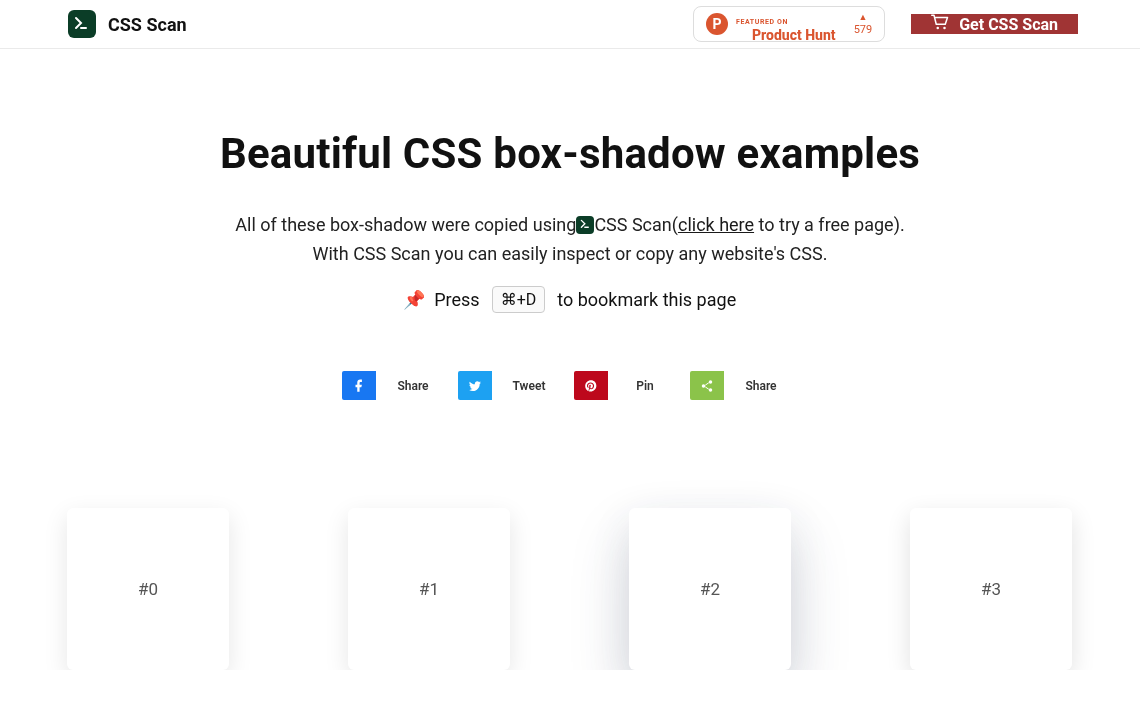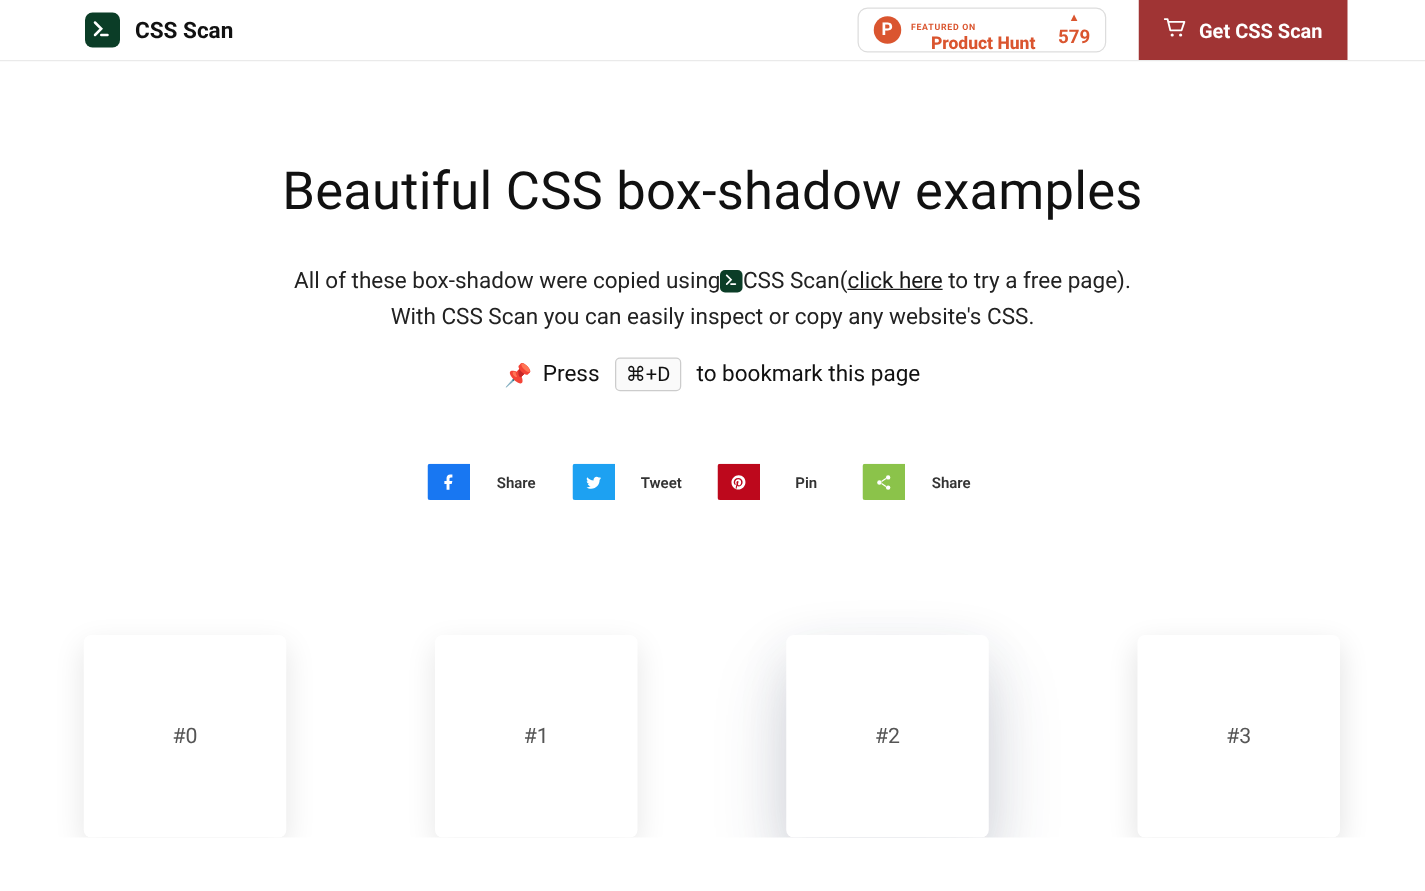--- a/index.html
+++ b/index.html
@@ -61,43 +61,43 @@
     font-weight: 700;
     display: flex;
     align-items: center;
     justify-content: center;
   }
   .ph-text { display: flex; flex-direction: column; line-height: 1; margin-top: 13px; }
   .ph-featured { font-size: 7px; letter-spacing: 0.6px; color: #da552f; font-weight: 700; }
   .ph-name { font-size: 14px; font-weight: 800; color: #da552f; margin-top: 2px; padding-left: 16px; }
   .ph-count { display: flex; flex-direction: column; align-items: center; margin-left: 10px; line-height: 1; }
   .ph-count .caret { color: #da552f; font-size: 9px; }
-  .ph-count .num { font-size: 15px; color: #da552f; font-weight: 700; margin-top: 2px; }
+  .ph-count .num { font-size: 11px; color: #da552f; font-weight: 400; margin-top: 2px; }
   .get-btn {
     display: flex;
     align-items: center;
     gap: 10px;
     background: #a03434;
     color: #fff;
     border-radius: 0;
     padding: 0 20px;
-    height: 48px;
+    height: 20px;
     font-weight: 700;
     font-size: 16px;
     cursor: pointer;
   }
 
   
   .main {
     padding-top: 80px;
   }
   h1.page-title {
     text-align: center;
     font-size: 42px;
-    font-weight: 400;
+    font-weight: 700;
     letter-spacing: 0.2px;
     margin-bottom: 36px;
   }
   .intro {
     display: flex;
     flex-direction: column;
     align-items: center;
     gap: 8px;
     font-size: 18px;
     color: #222;

